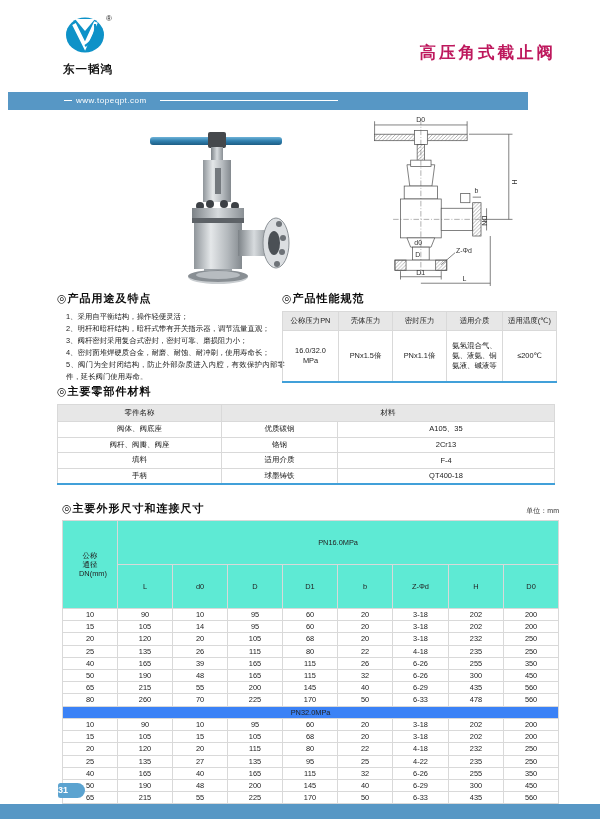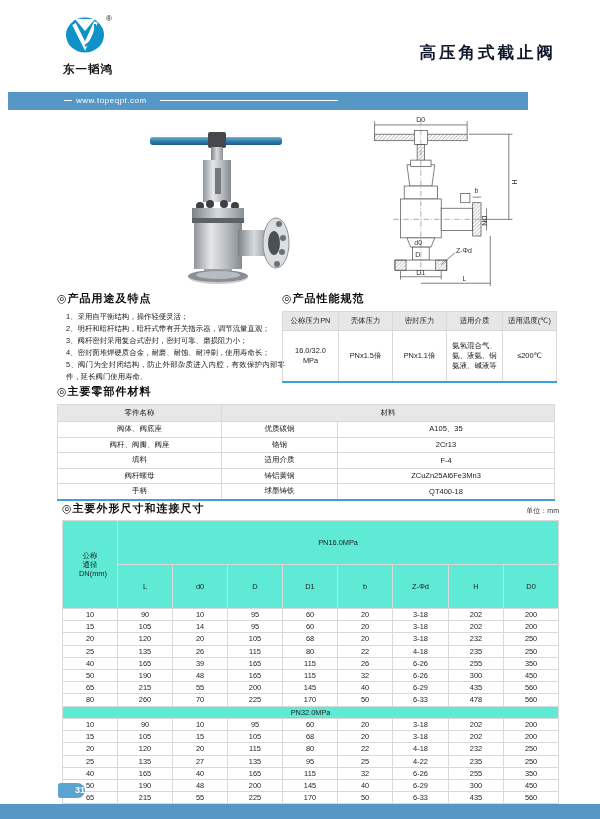--- a/index.html
+++ b/index.html
@@ -2,21 +2,21 @@
 <html><head>
 <meta charset="utf-8">
 <style>
   html,body{margin:0;padding:0;}
   .page{position:relative;width:600px;height:819px;background:#ffffff;overflow:hidden;
         font-family:"Liberation Sans","DejaVu Sans",sans-serif;color:#1a1a1a;}
 
   
   .logo-block{position:absolute;left:56px;top:12px;width:64px;text-align:center;}
   .brand-name{margin-top:2px;font-size:11.5px;font-weight:bold;letter-spacing:1px;color:#111;}
-  .doc-title{position:absolute;right:44px;top:42px;font-size:16.5px;font-weight:bold;letter-spacing:3px;color:#0f172a;}
+  .doc-title{position:absolute;right:44px;top:42px;font-size:16.5px;font-weight:bold;letter-spacing:3px;color:#be185d;}
   .banner{position:absolute;left:8px;top:92px;width:520px;height:18px;background:#5797c5;}
   .banner .dash{position:absolute;left:56px;top:8px;width:8px;height:1px;background:#fff;}
   .banner .site{position:absolute;left:68px;top:4px;color:#fff;font-size:8px;letter-spacing:.5px;}
   .banner .line{position:absolute;left:152px;top:8px;width:178px;height:1px;background:#fff;}
 
   
   .photo{position:absolute;left:108px;top:114px;}
   .drawing{position:absolute;left:344px;top:112px;}
 
   
@@ -44,27 +44,27 @@
   .mat-table td{font-size:7.5px;height:12.5px;padding:1px;}
 
   
   .dimensions{position:absolute;left:62px;top:501px;width:497px;}
   .dim-head-row{position:relative;}
   .unit-label{position:absolute;right:0;top:5px;font-size:7px;color:#333;}
   .dim-table{margin-top:4px;border-bottom:2px solid #41a0d9;}
   .dim-table th{background:#5eead4;font-size:7.4px;height:11px;padding:16px;}
   .dim-table th.dn-th div{line-height:9px;}
   .dim-table td{font-size:7.4px;height:11.2px;padding:0;}
-  .dim-table .band td{background:#5eead4;height:11.5px;}
+  .dim-table .band td{background:#3b82f6;height:11.5px;}
   .dim-note{margin-top:3px;font-size:7px;color:#222;letter-spacing:.5px;}
 
   
   .page-badge{position:absolute;left:58px;top:783px;width:27px;height:15px;background:#5ba3d0;
               border-radius:3px 9px 9px 3px;color:#fff;font-size:9px;font-weight:bold;
-              text-align:right;line-height:15px;}
+              text-align:left;line-height:15px;}
   .bottom-bar{position:absolute;left:0;top:804px;width:600px;height:15px;background:#5797c5;}
 
   svg text{font-family:"Liberation Sans","DejaVu Sans",sans-serif;}
 </style>
 </head>
 <body>
 
 <div class="page">
 
   <div class="logo-block">
@@ -273,25 +273,20 @@
           </tr>
           <tr>
             <td>阀杆、阀瓣、阀座</td>
             <td>铬钢</td>
             <td>2Cr13</td>
           </tr>
           <tr>
             <td>填料</td>
             <td>适用介质</td>
             <td>F-4</td>
-          </tr>
-          <tr>
-            <td>阀杆螺母</td>
-            <td>铸铝黄铜</td>
-            <td>ZCuZn25Al6Fe3Mn3</td>
           </tr>
           <tr>
             <td>手柄</td>
             <td>球墨铸铁</td>
             <td>QT400-18</td>
           </tr>
         </tbody>
     </table>
   </div>
 

